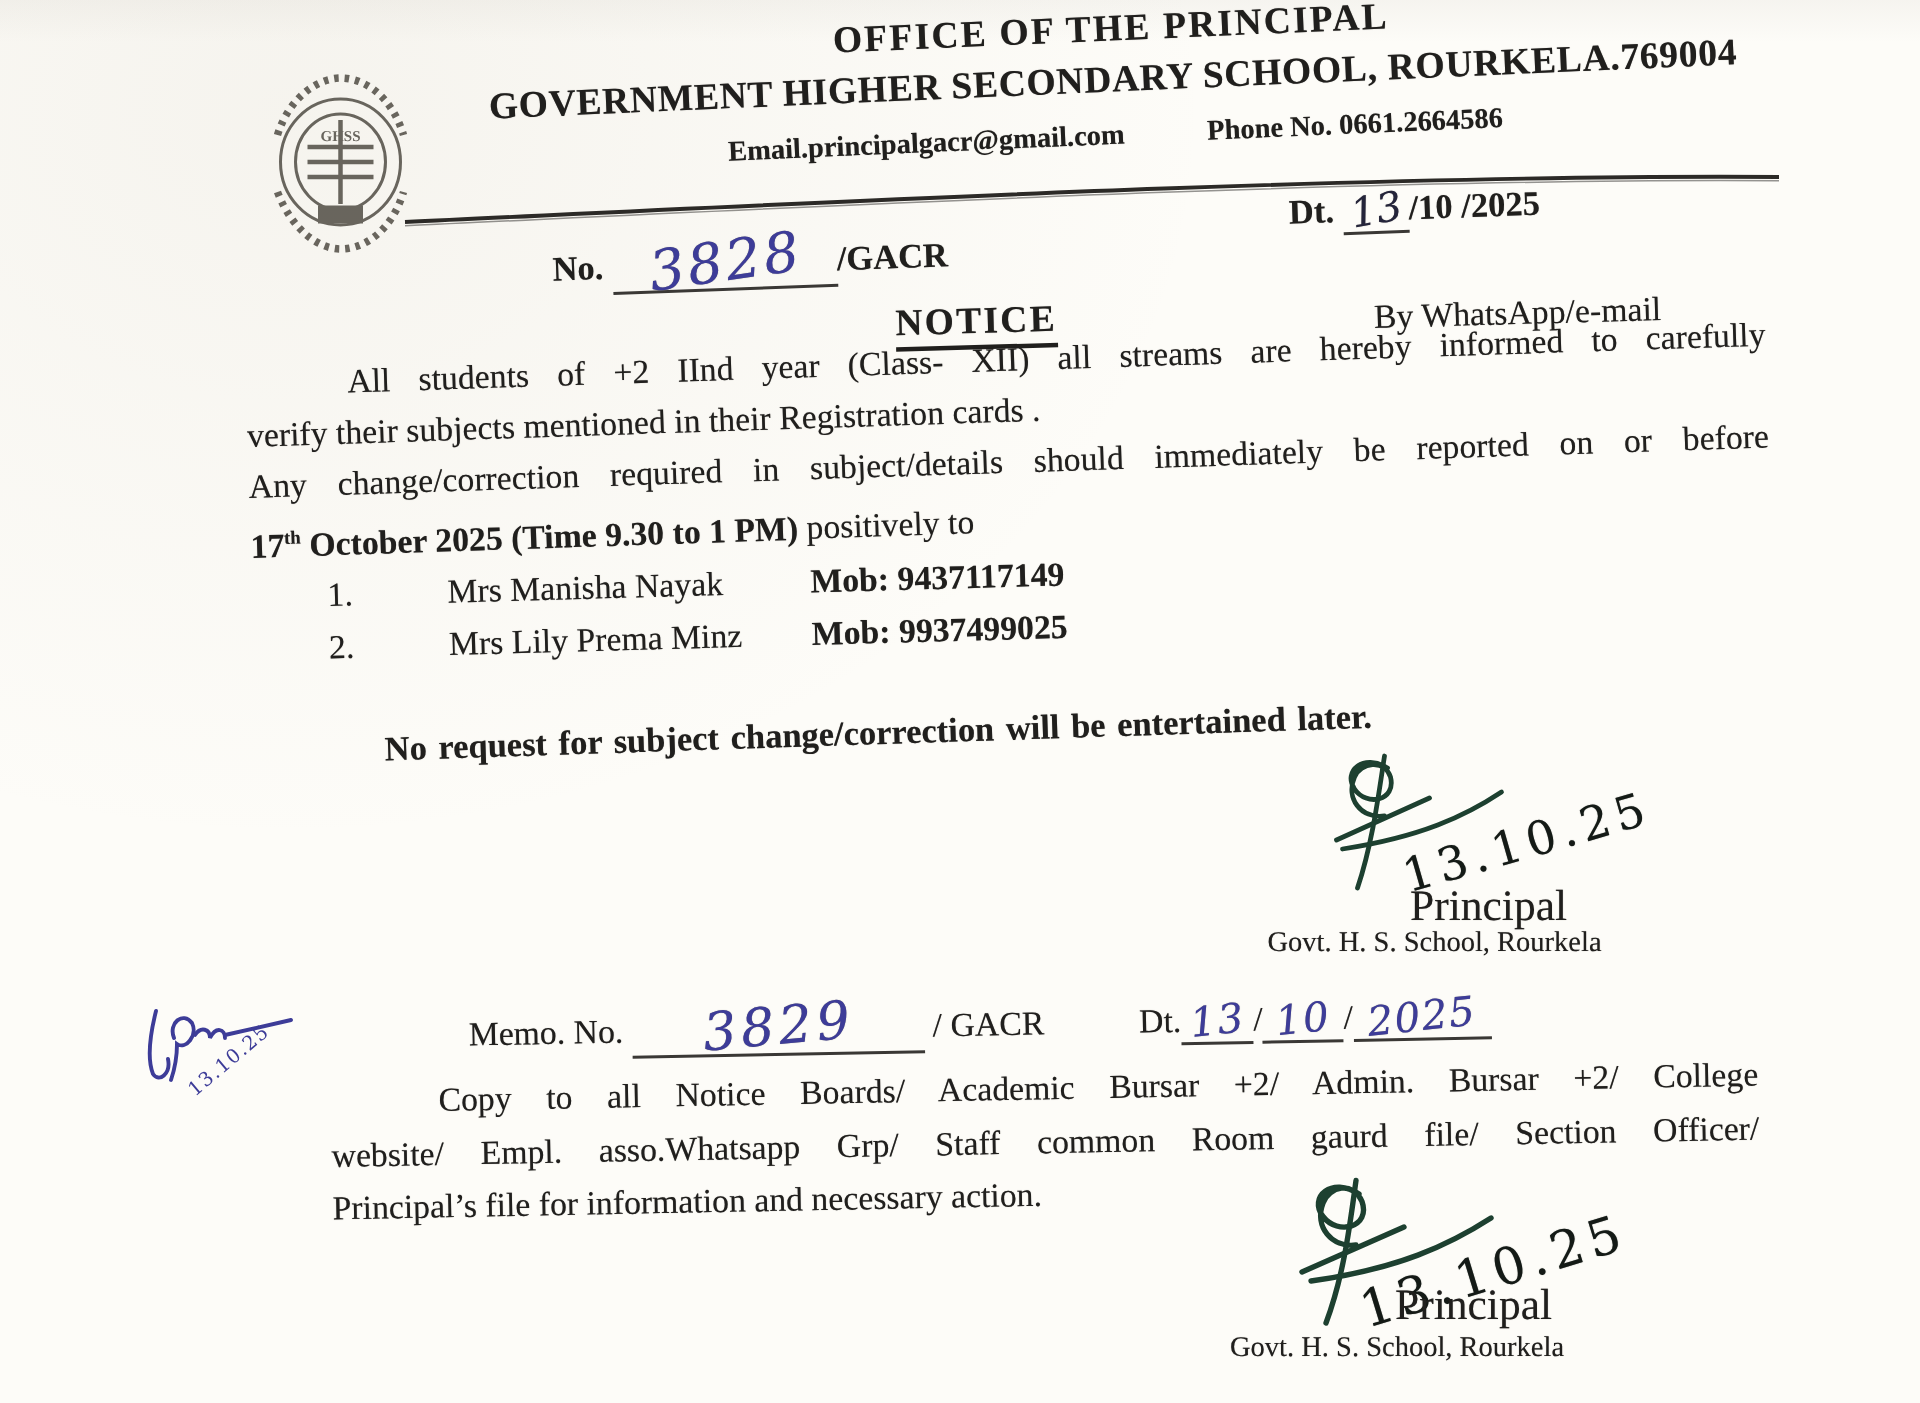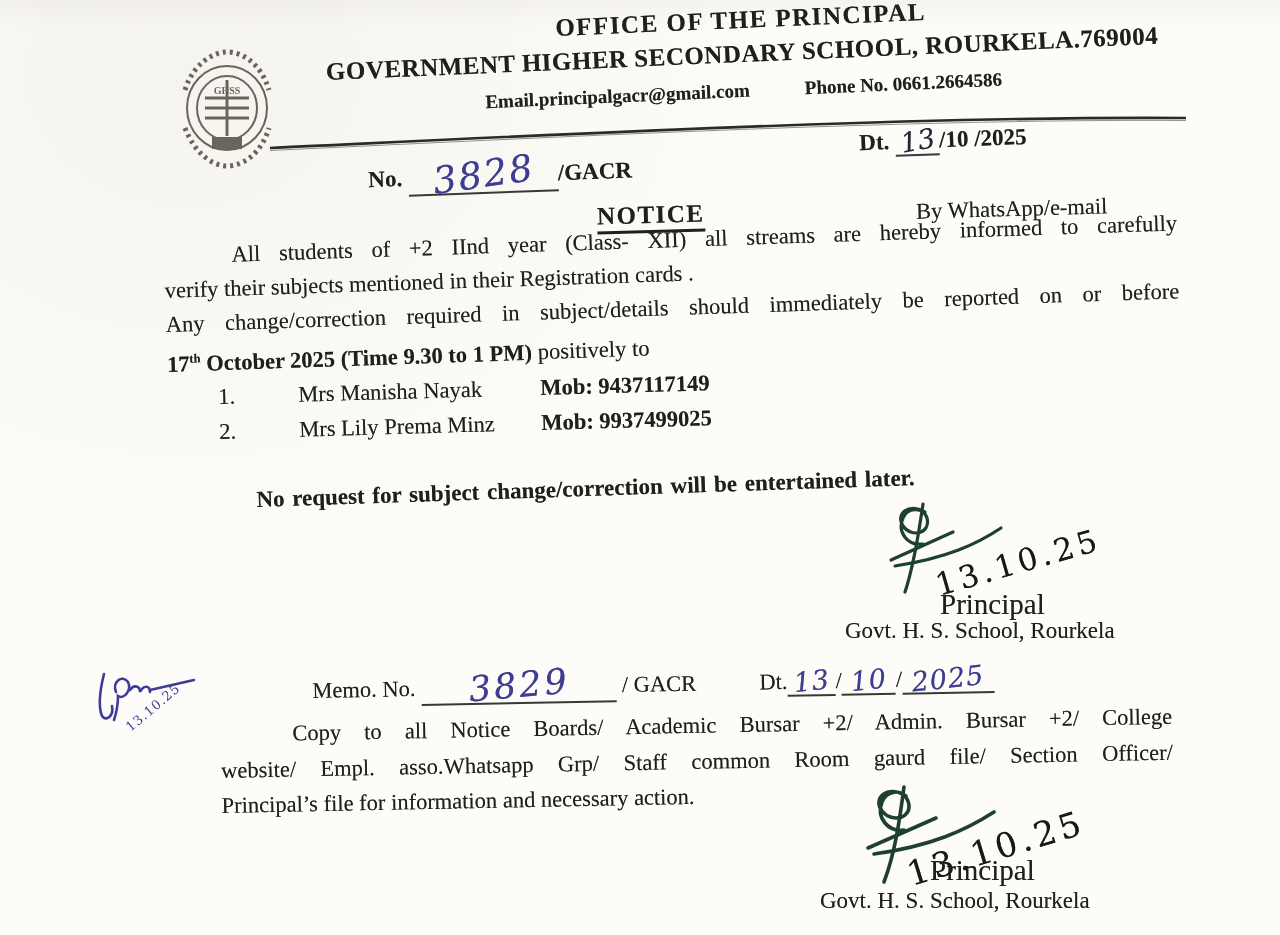--- a/index.html
+++ b/index.html
@@ -72,21 +72,21 @@
 
   
   .sig{width:360px;height:160px;}
   .sig1{left:845px;top:502px;}
   .sig2{left:812px;top:782px;}
   .sig-svg{position:absolute;}
   .sig-date{position:absolute;font-family:"DejaVu Serif", serif;font-size:31px;letter-spacing:4px;
     color:#141a16;transform:rotate(-16deg);white-space:nowrap;text-shadow:0 0 .6px rgba(20,26,22,.6);}
   .sig2 .sig-date{font-size:34px;transform:rotate(-17deg);}
   .sig-title{position:absolute;font-size:29px;}
-  .sig-org{position:absolute;font-size:23px;white-space:nowrap;}
+  .sig-org{position:absolute;font-size:19px;white-space:nowrap;}
 
   
   .margin-note{left:90px;top:656px;width:130px;height:95px;}
   .margin-date{position:absolute;left:30px;top:44px;font-size:13px;letter-spacing:1px;
     color:var(--ink-blue,#3d3c98);transform:rotate(-40deg);font-family:"DejaVu Serif", serif;}
 
   
   .memo-row{left:312px;top:666px;white-space:nowrap;font-size:22.5px;
     transform:rotate(-1.1deg);transform-origin:left top;}
   .blank-memo{min-width:195px;}

